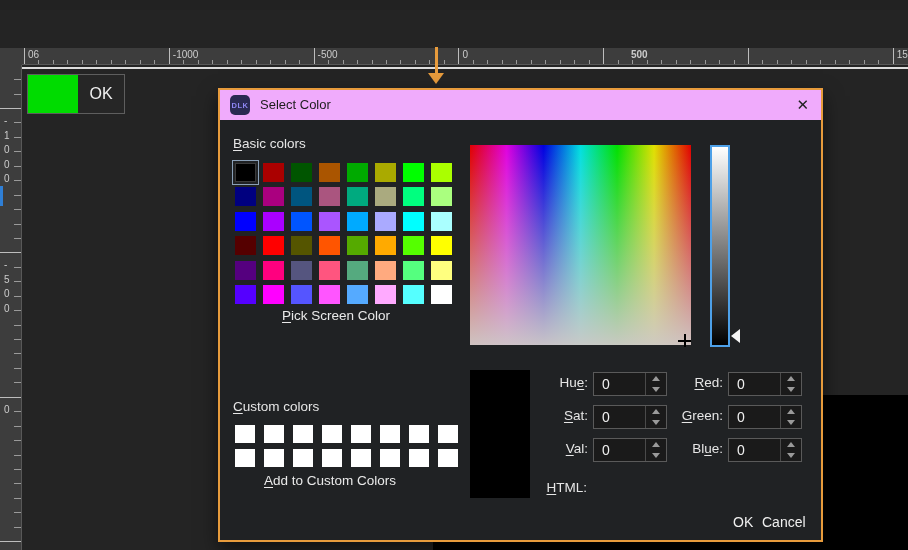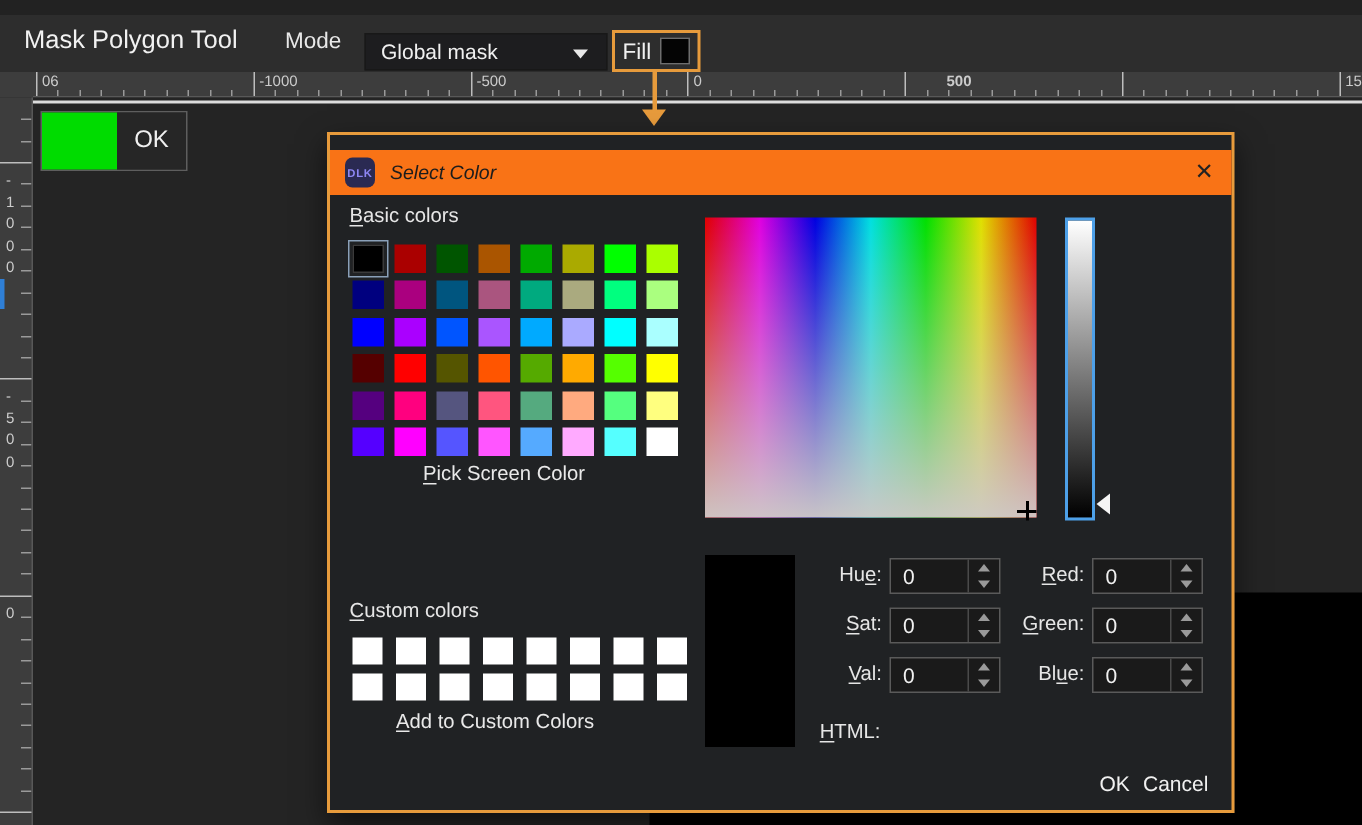--- a/index.html
+++ b/index.html
@@ -45,24 +45,24 @@
   .ok-btn{flex:1;color:#f0f0f0;font-size:16px;display:flex;align-items:center;justify-content:center;background:#262626;}
 
   
   .ann-line{position:absolute;left:435px;top:47px;width:3px;height:27px;background:#e79b3c;z-index:5;}
   .ann-head{position:absolute;left:428px;top:73px;width:0;height:0;z-index:5;
             border-left:8px solid transparent;border-right:8px solid transparent;border-top:11px solid #e79b3c;}
 
   
   .dialog{position:absolute;left:218px;top:88px;width:605px;height:454px;background:#202224;
           border:2px solid #e79b3c;z-index:10;box-shadow:0 8px 18px rgba(0,0,0,.55);}
-  .titlebar{position:absolute;left:0;top:0;width:601px;height:30px;background:#f97316;margin-top:10px;}
+  .titlebar{position:absolute;left:0;top:0;width:601px;height:30px;background:#f0abfc;}
   .dlg-icon{position:absolute;left:10px;top:5px;width:20px;height:20px;background:#2a2a52;border-radius:5px;
             color:#8d86f2;font-size:7.5px;font-weight:bold;display:flex;align-items:center;justify-content:center;letter-spacing:.5px;}
-  .dlg-title{position:absolute;left:40px;top:0;height:30px;line-height:30px;font-size:13px;color:#1c1c1c;font-style:italic;}
+  .dlg-title{position:absolute;left:40px;top:0;height:30px;line-height:30px;font-size:13px;color:#1c1c1c;}
   .dlg-close{position:absolute;right:12px;top:0;height:30px;line-height:30px;font-size:15px;color:#222;cursor:default;}
 
   .dlabel{position:absolute;font-size:13.5px;color:#e6e6e6;white-space:nowrap;}
   .mn{text-decoration:underline;text-underline-offset:2px;}
 
   #basic-grid{position:absolute;left:15px;top:73px;width:221px;height:142px;}
   #custom-grid{position:absolute;left:15px;top:335px;width:224px;height:42px;}
   .swatch{position:absolute;width:21px;height:19px;}
   .swatch.selected{border:1px solid #3a3a3a;outline:1px solid #8aa0b8;outline-offset:2px;}
   #custom-grid .swatch{width:20px;height:18px;}
@@ -98,32 +98,20 @@
       color:#f0f0f0;font-size:14px;line-height:20px;}
   .dlg-btn{position:absolute;top:424px;font-size:14px;color:#f0f0f0;}
 </style>
 </head>
 <body>
 
 <div class="screen">
 
   <div class="topstrip"></div>
 
-  <div class="toolbar">
-    <span class="tb-title">Mask Polygon Tool</span>
-    <span class="tb-mode">Mode</span>
-    <div class="combo">
-      <span>Global mask</span>
-      <span class="combo-arrow"></span>
-    </div>
-    <div class="fill-group">
-      <span class="fill-label">Fill</span>
-      <span class="fill-swatch"></span>
-    </div>
-  </div>
 
   <div class="hruler" id="hruler">
       <div class="htick" style="left: 2px;"></div>
       <span class="hlabel" style="left: 6px;">06</span>
       <div class="htick minor" style="left: 16.48px;"></div>
       <div class="htick minor" style="left: 30.96px;"></div>
       <div class="htick minor" style="left: 45.44px;"></div>
       <div class="htick minor" style="left: 59.92px;"></div>
       <div class="htick minor" style="left: 74.4px;"></div>
       <div class="htick minor" style="left: 88.88px;"></div>

